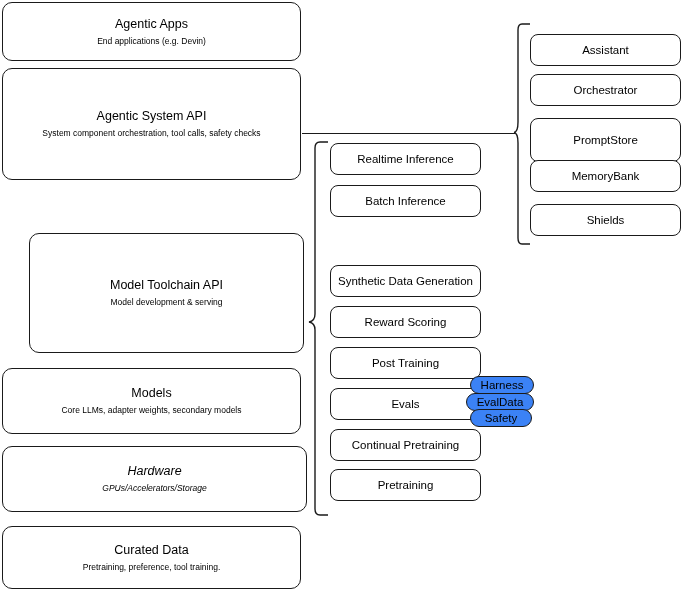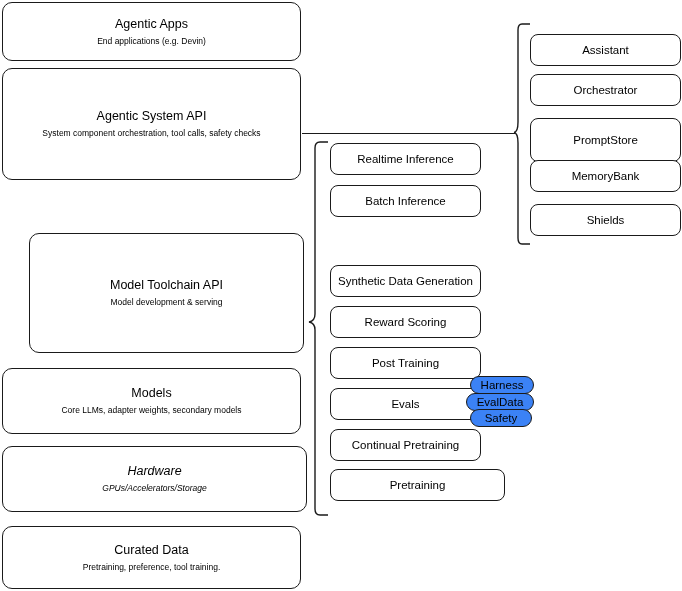--- a/index.html
+++ b/index.html
@@ -152,21 +152,21 @@
   </div>
   <div class="chip" style="left:330px; top:347px; width:151px; height:32px;">
     <span>Post Training</span>
   </div>
   <div class="chip" style="left:330px; top:388px; width:151px; height:32px;">
     <span>Evals</span>
   </div>
   <div class="chip" style="left:330px; top:429px; width:151px; height:32px;">
     <span>Continual Pretraining</span>
   </div>
-  <div class="chip" style="left:330px; top:469px; width:175px; height:32px;">
+  <div class="chip" style="left:330px; top:469px; width:151px; height:32px;">
     <span>Pretraining</span>
   </div>
 
   <div class="pill" style="left:470px; top:376px; width:64px; height:18px;">
     <span>Harness</span>
   </div>
   <div class="pill" style="left:466px; top:393px; width:68px; height:18px;">
     <span>EvalData</span>
   </div>
   <div class="pill" style="left:470px; top:409px; width:62px; height:18px;">

